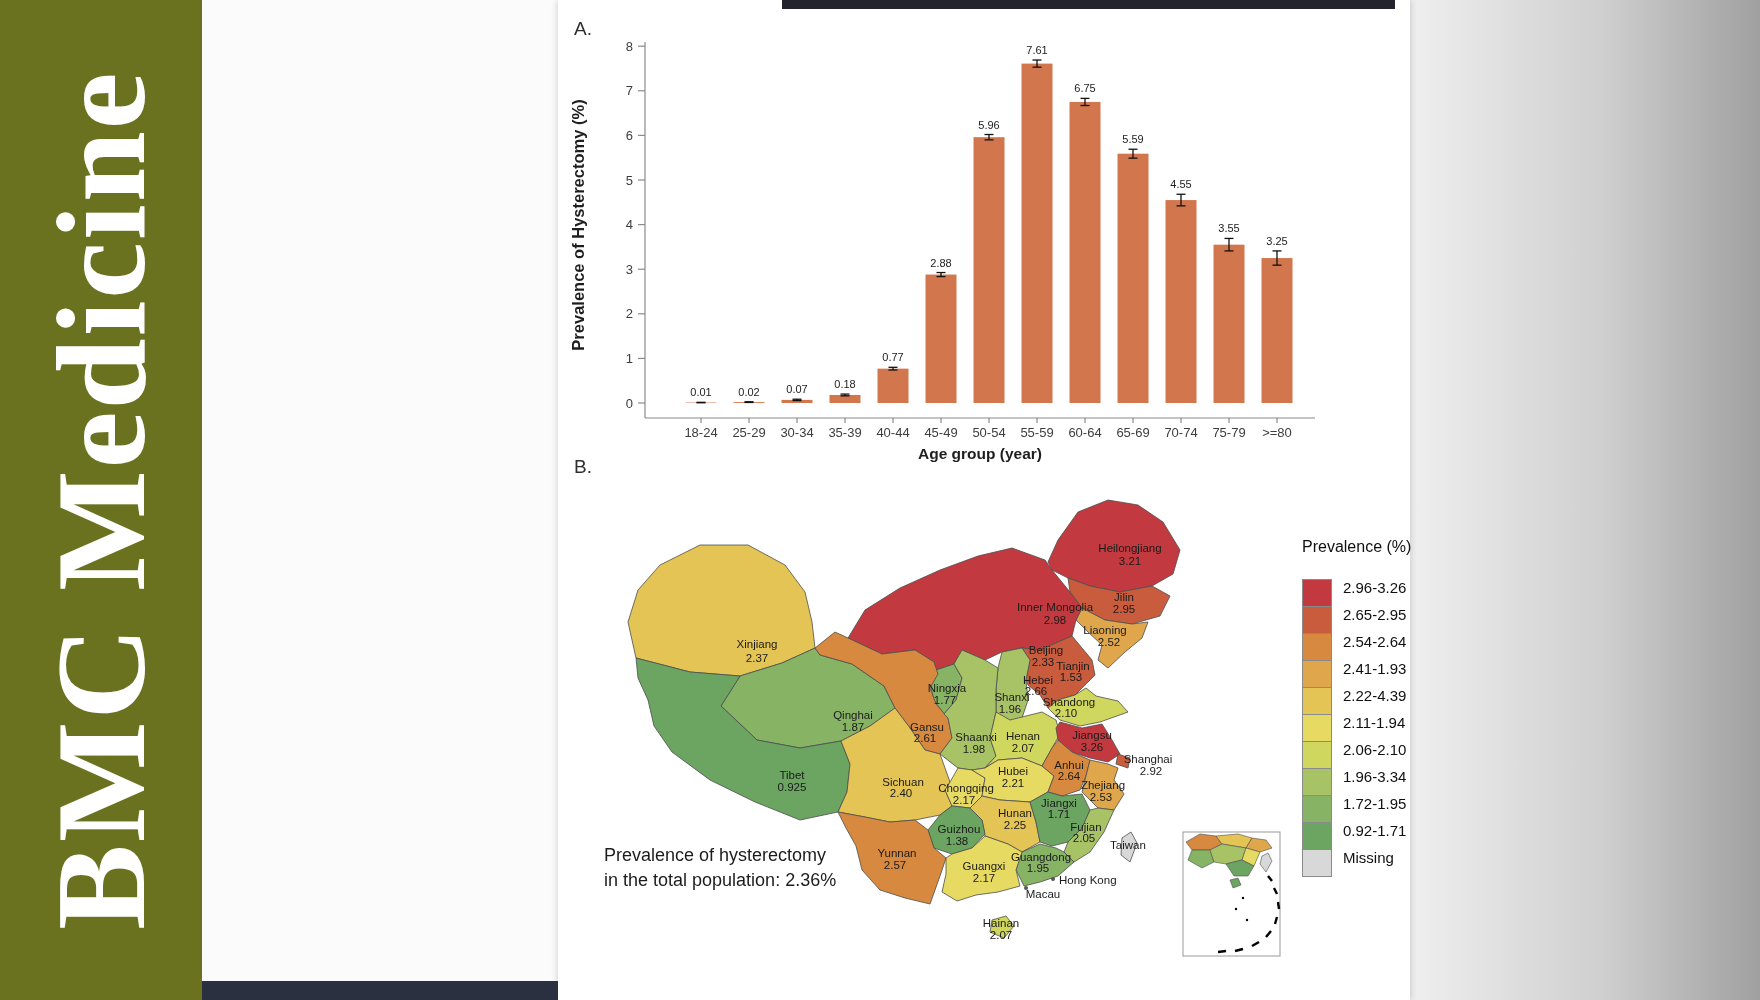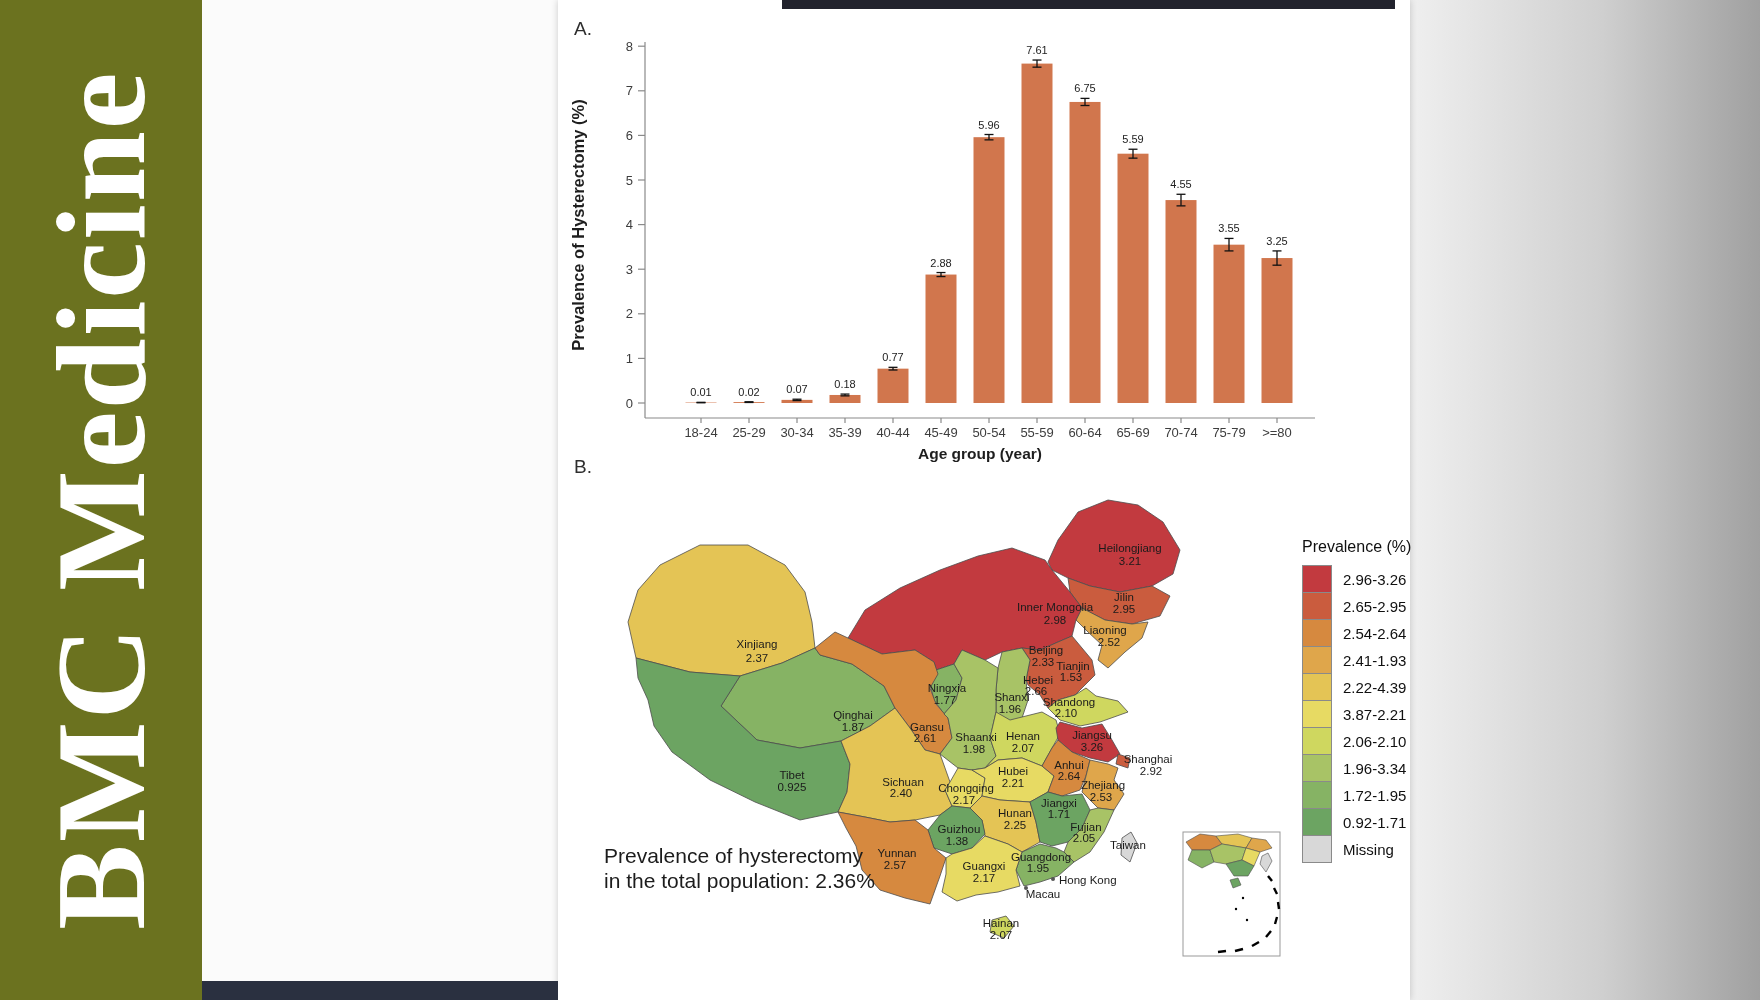--- a/index.html
+++ b/index.html
@@ -14,24 +14,24 @@
       white-space:nowrap;color:#ffffff;font-family:"Liberation Serif",serif;font-weight:bold;
       font-size:128px;letter-spacing:2px}
   .page{position:absolute;left:558px;top:0;width:852px;height:1000px;background:#ffffff;
         box-shadow:0 0 7px rgba(0,0,0,.20)}
   .top-strip{position:absolute;left:782px;top:0;width:613px;height:9px;background:#22232d}
   .bottom-strip{position:absolute;left:202px;top:981px;width:356px;height:19px;background:#2a3040}
   .panel-label{position:absolute;font-size:19px;color:#2e2e2e;z-index:5}
   #panelA{left:574px;top:18px}
   #panelB{left:574px;top:456px}
   #figsvg{position:absolute;left:558px;top:0;width:852px;height:1000px;z-index:2}
-  .annotation{position:absolute;left:604px;top:843px;font-size:21px;color:#1c1c1c;line-height:25px;z-index:5}
+  .annotation{position:absolute;left:604px;top:843px;font-size:18px;color:#1c1c1c;line-height:25px;z-index:5}
   .legend{position:absolute;left:1302px;top:538px;z-index:5}
-  .legend-title{font-size:16px;color:#101010;margin-bottom:9px}
-  .legend-row{display:flex;align-items:center;height:28px}
+  .legend-title{font-size:16px;color:#101010;margin-bottom:23px}
+  .legend-row{display:flex;height:28px}
   .legend-row + .legend-row{margin-top:-1px}
   .swatch{width:30px;height:28px;border:1px solid #8a8a8a;box-sizing:border-box;flex:0 0 auto}
   .legend-label{margin-left:11px;font-size:15px;color:#101010;white-space:nowrap}
 </style>
 </head>
 <body>
 
 <div class="gap-bg"></div>
 <div class="right-bg"></div>
 
@@ -307,21 +307,21 @@
     <div class="legend-row">
       <div class="swatch" style="background: rgb(223, 166, 75);"></div>
       <div class="legend-label">2.41-1.93</div>
     </div>
     <div class="legend-row">
       <div class="swatch" style="background: rgb(228, 196, 85);"></div>
       <div class="legend-label">2.22-4.39</div>
     </div>
     <div class="legend-row">
       <div class="swatch" style="background: rgb(231, 218, 99);"></div>
-      <div class="legend-label">3.87-2.21</div>
+      <div class="legend-label">2.11-1.94</div>
     </div>
     <div class="legend-row">
       <div class="swatch" style="background: rgb(207, 215, 95);"></div>
       <div class="legend-label">2.06-2.10</div>
     </div>
     <div class="legend-row">
       <div class="swatch" style="background: rgb(168, 195, 102);"></div>
       <div class="legend-label">1.96-3.34</div>
     </div>
     <div class="legend-row">

